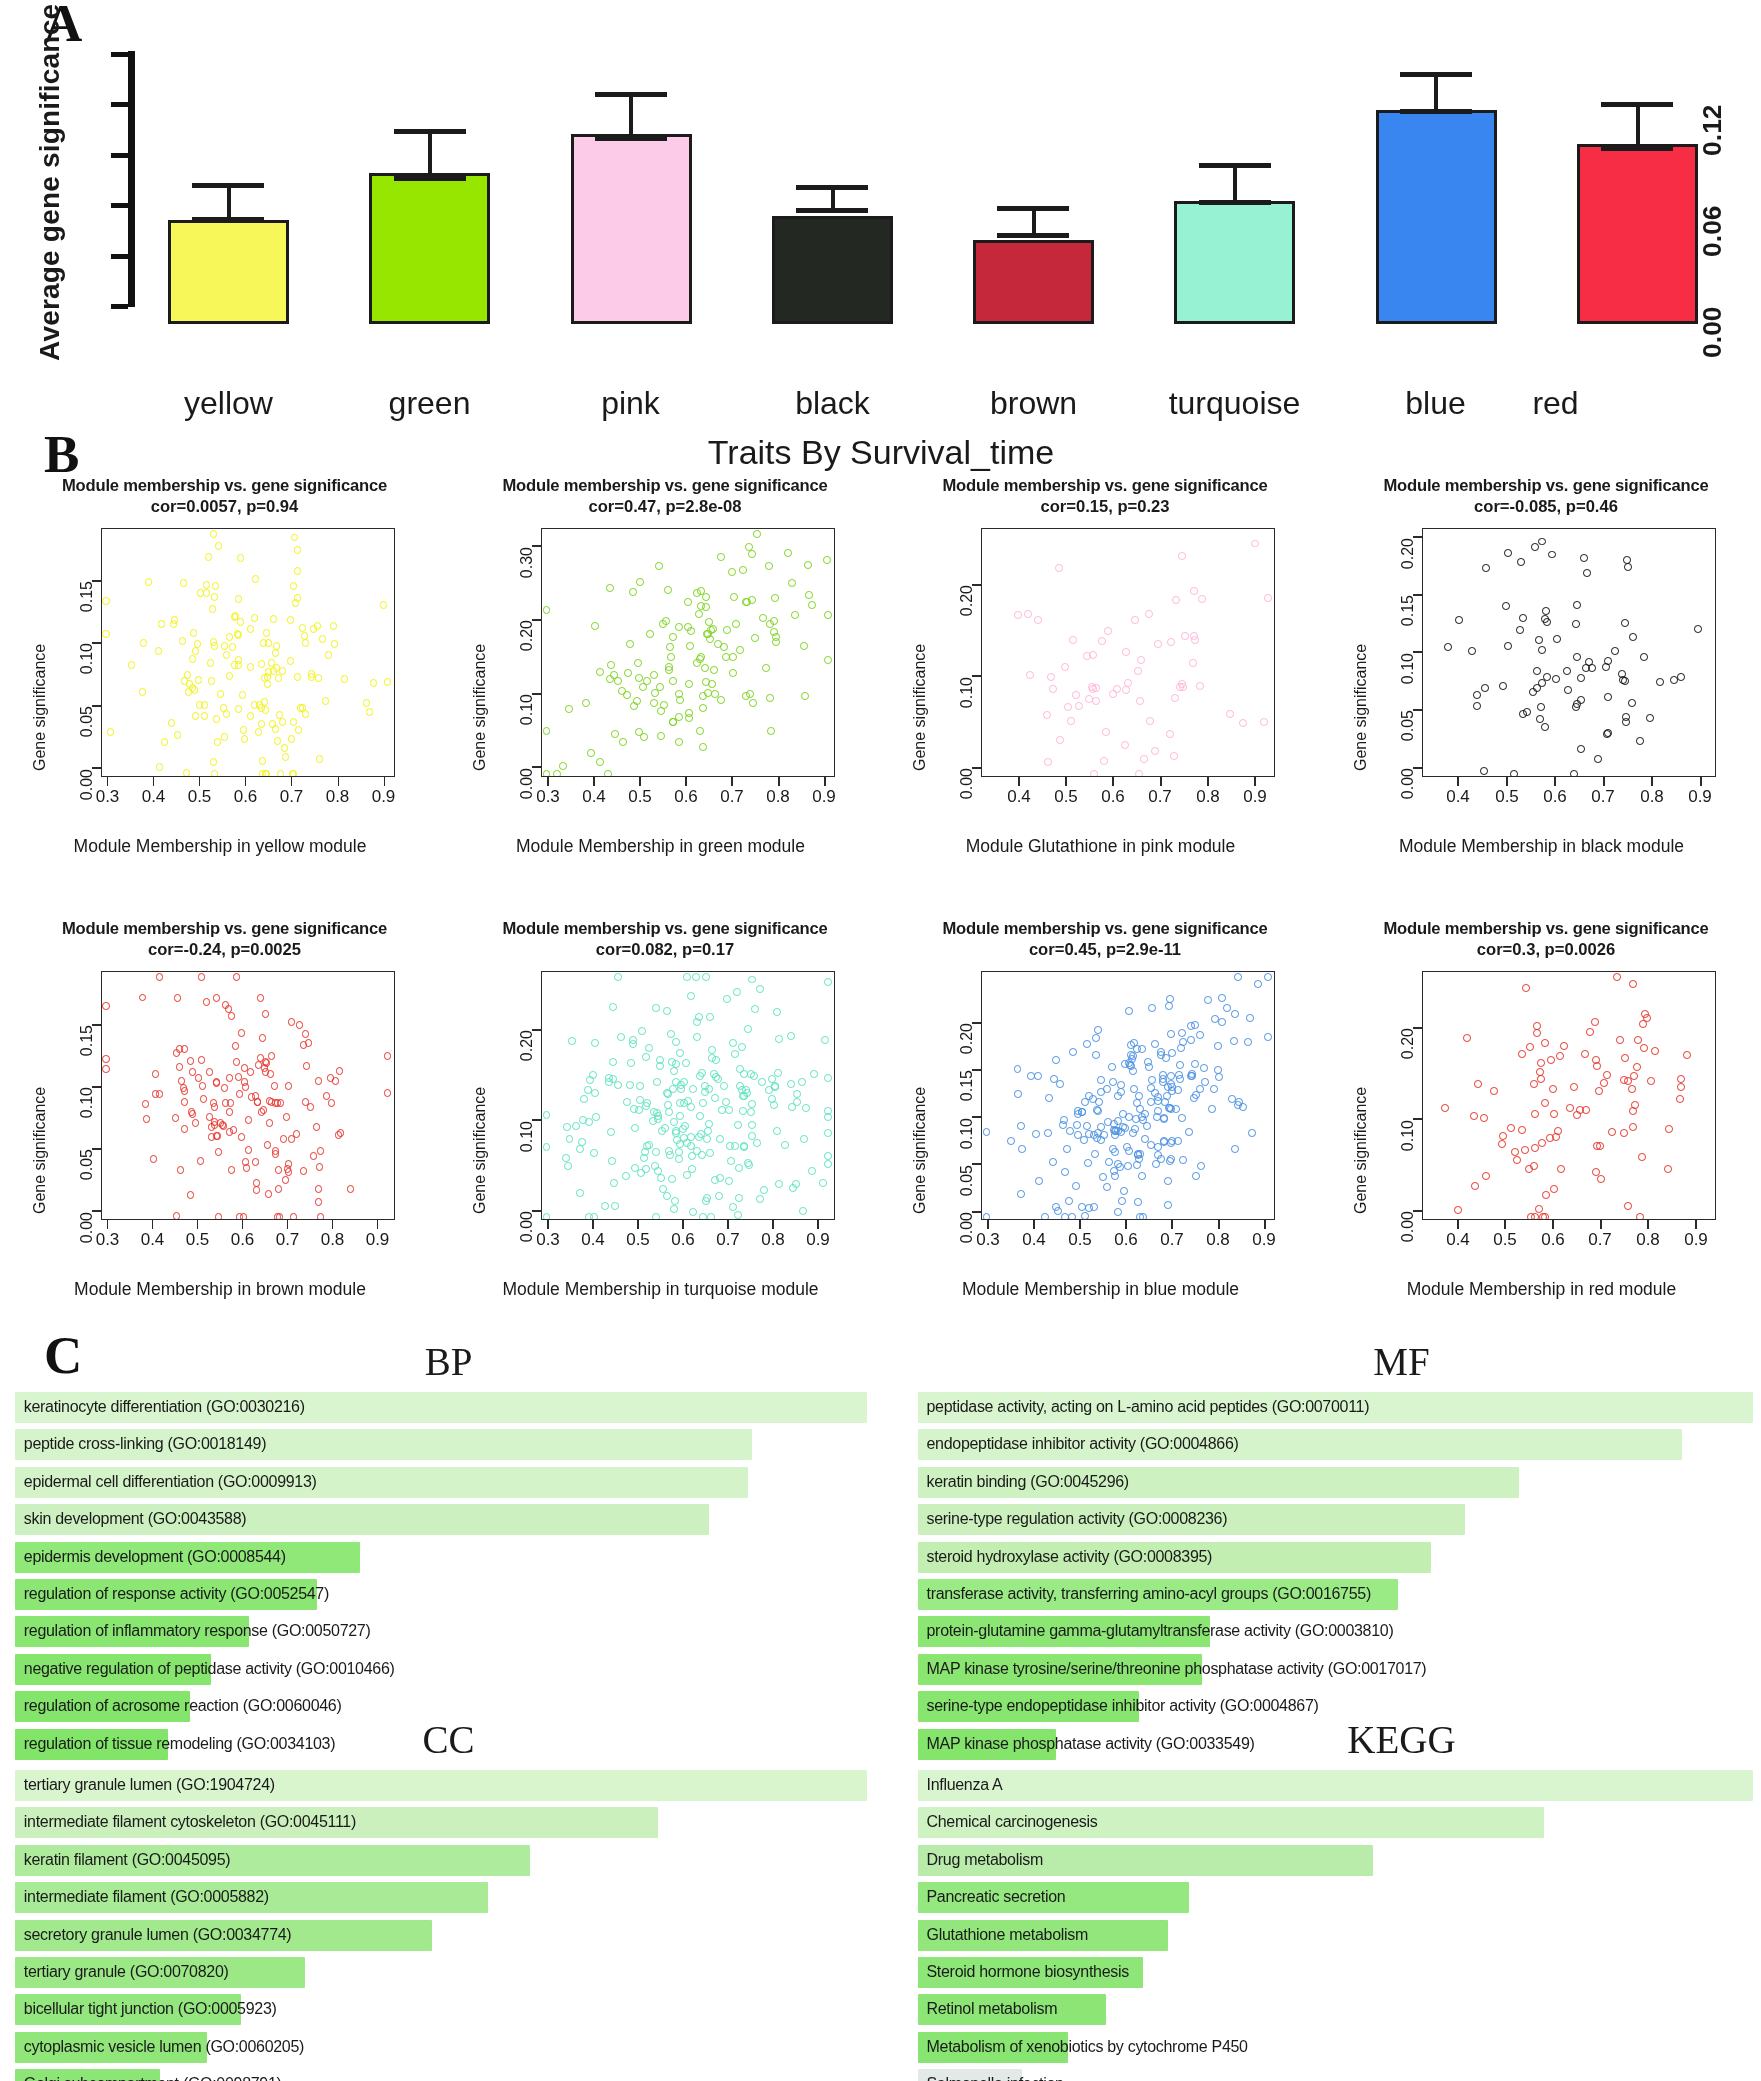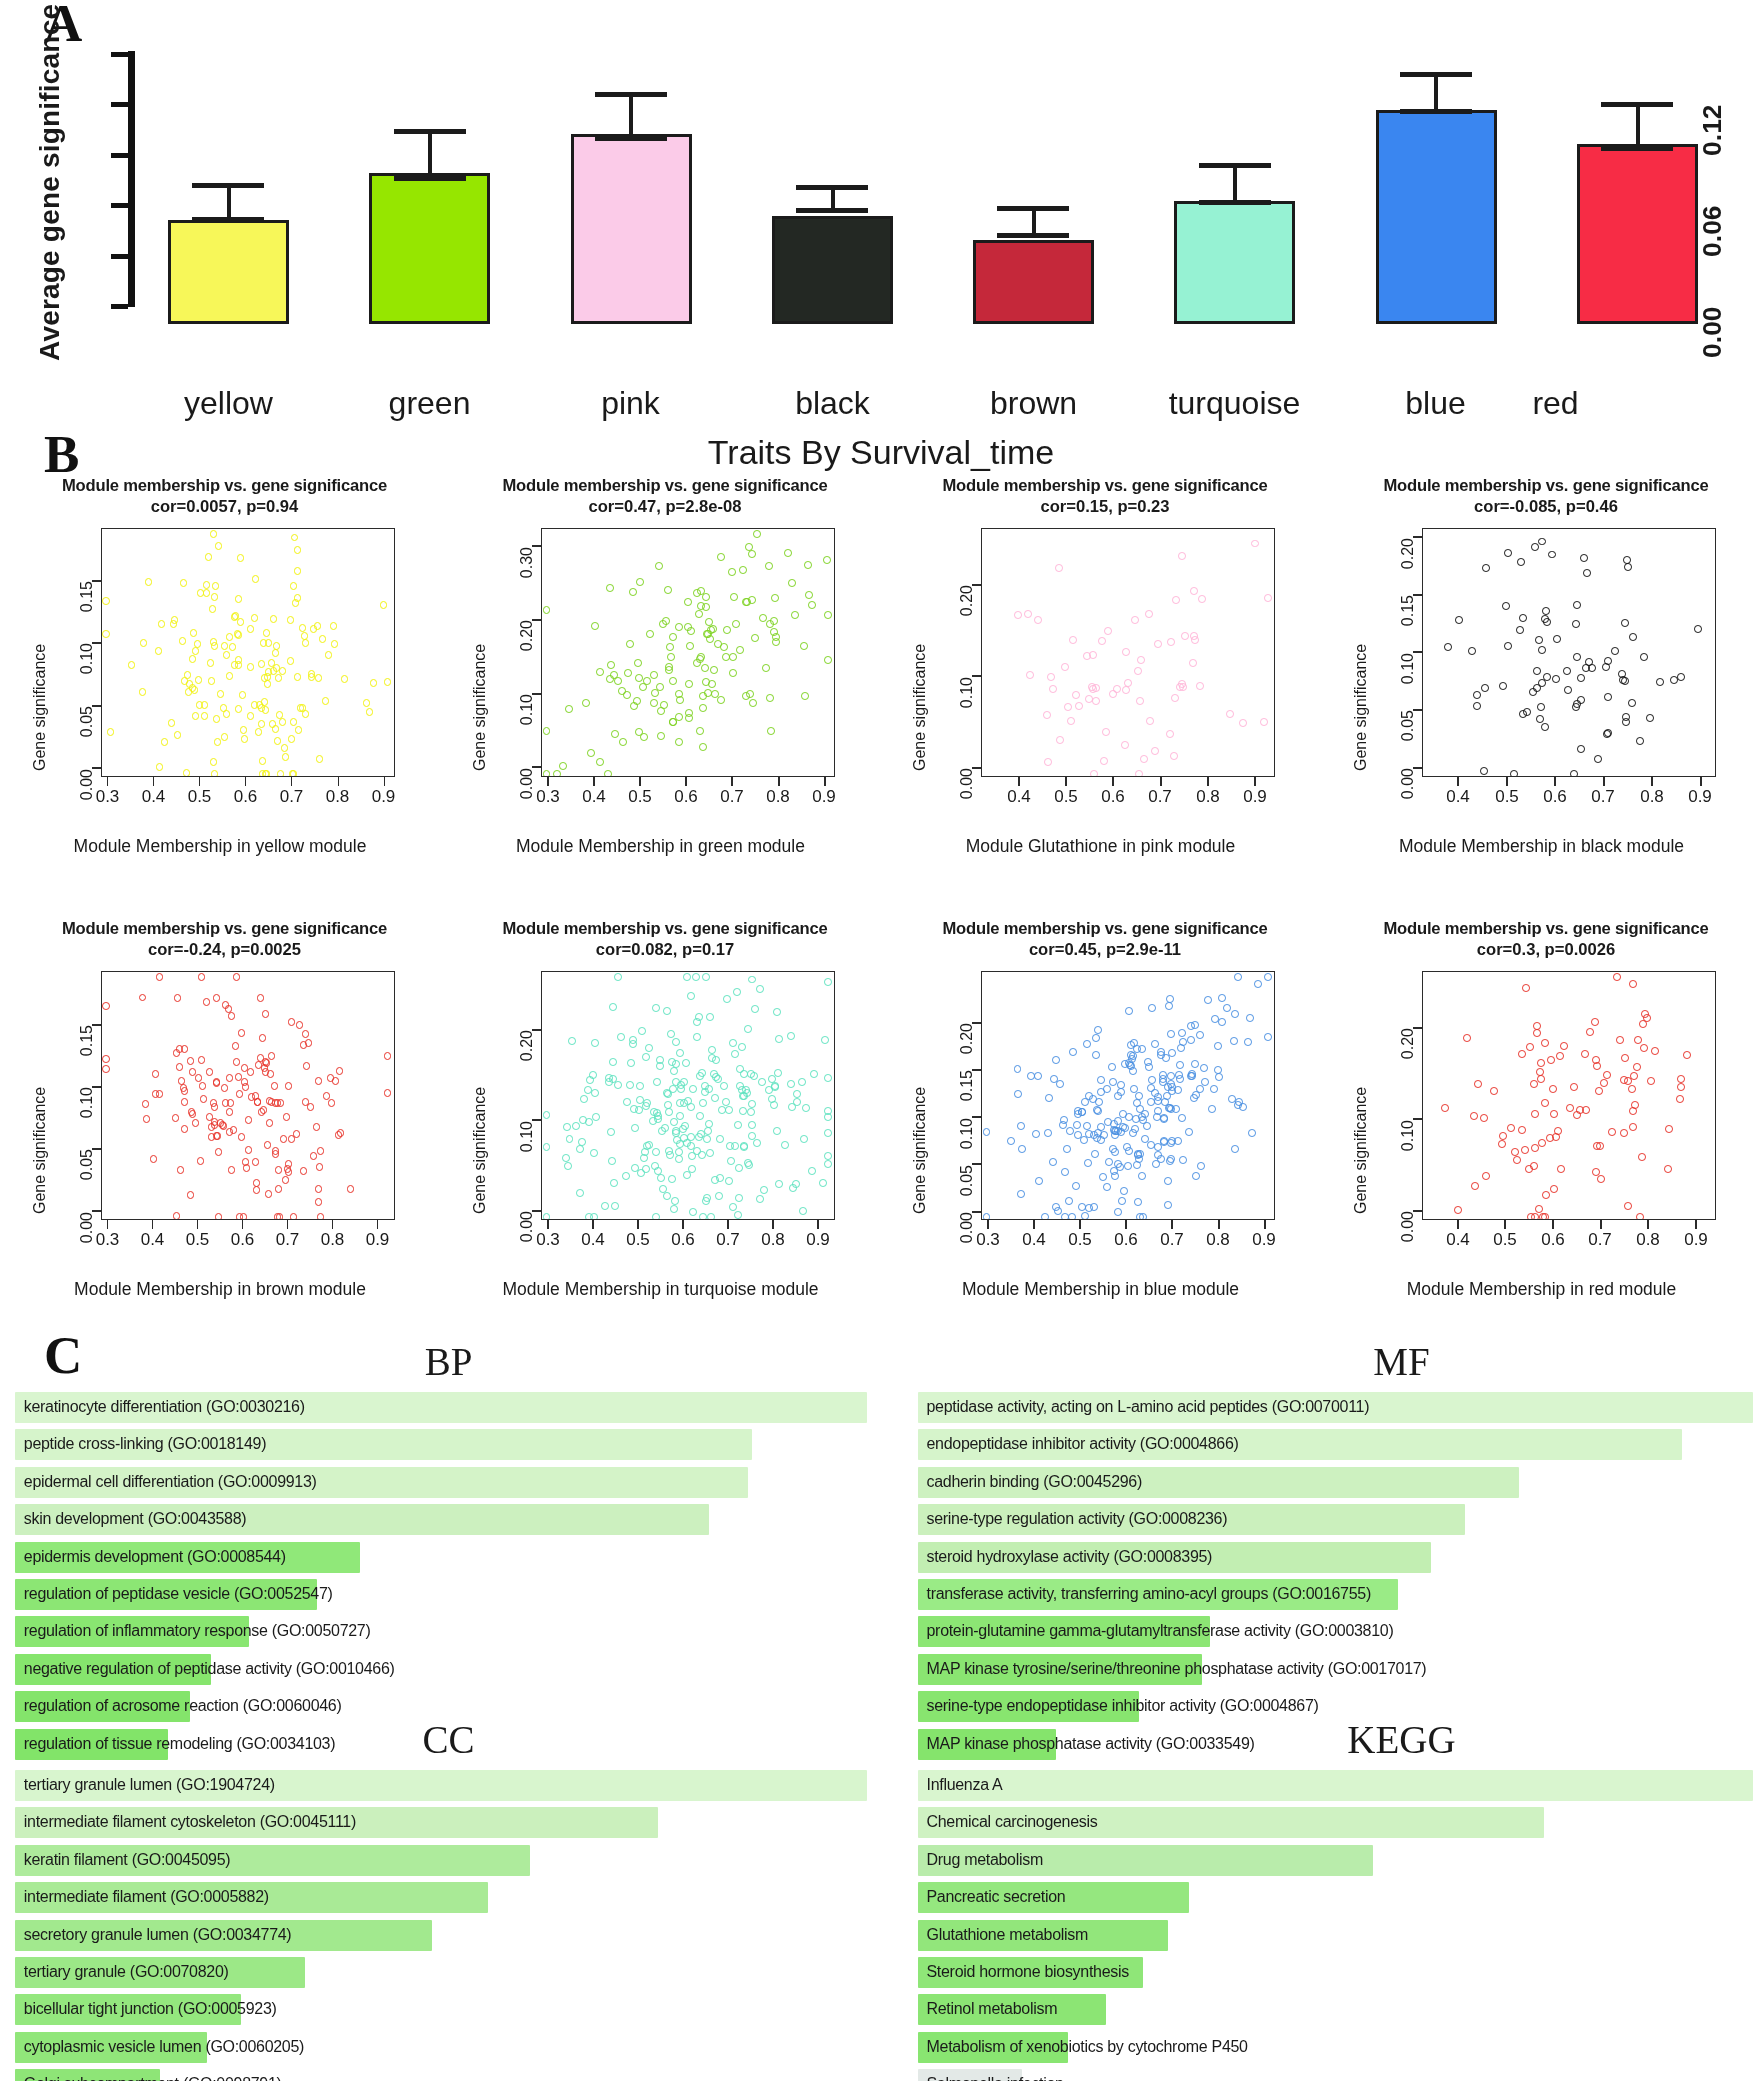--- a/index.html
+++ b/index.html
@@ -1523,21 +1523,21 @@
       <div class="go-row" style="width: 852px;">
         <div class="go-bar" style="width: 694px; background: rgb(204, 240, 191);"></div>
         <div class="go-text">skin development (GO:0043588)</div>
       </div>
       <div class="go-row" style="width: 852px;">
         <div class="go-bar" style="width: 345px; background: rgb(144, 232, 121);"></div>
         <div class="go-text">epidermis development (GO:0008544)</div>
       </div>
       <div class="go-row" style="width: 852px;">
         <div class="go-bar" style="width: 302px; background: rgb(140, 230, 116);"></div>
-        <div class="go-text">regulation of peptidase vesicle (GO:0052547)</div>
+        <div class="go-text">regulation of response activity (GO:0052547)</div>
       </div>
       <div class="go-row" style="width: 852px;">
         <div class="go-bar" style="width: 234px; background: rgb(137, 230, 113);"></div>
         <div class="go-text">regulation of inflammatory response (GO:0050727)</div>
       </div>
       <div class="go-row" style="width: 852px;">
         <div class="go-bar" style="width: 196px; background: rgb(134, 229, 109);"></div>
         <div class="go-text">negative regulation of peptidase activity (GO:0010466)</div>
       </div>
       <div class="go-row" style="width: 852px;">
@@ -1554,21 +1554,21 @@
       <div class="go-row" style="width: 835px;">
         <div class="go-bar" style="width: 835px; background: rgb(217, 245, 207);"></div>
         <div class="go-text">peptidase activity, acting on L-amino acid peptides (GO:0070011)</div>
       </div>
       <div class="go-row" style="width: 835px;">
         <div class="go-bar" style="width: 764px; background: rgb(214, 244, 203);"></div>
         <div class="go-text">endopeptidase inhibitor activity (GO:0004866)</div>
       </div>
       <div class="go-row" style="width: 835px;">
         <div class="go-bar" style="width: 601px; background: rgb(205, 241, 192);"></div>
-        <div class="go-text">cadherin binding (GO:0045296)</div>
+        <div class="go-text">keratin binding (GO:0045296)</div>
       </div>
       <div class="go-row" style="width: 835px;">
         <div class="go-bar" style="width: 547px; background: rgb(203, 240, 189);"></div>
         <div class="go-text">serine-type regulation activity (GO:0008236)</div>
       </div>
       <div class="go-row" style="width: 835px;">
         <div class="go-bar" style="width: 513px; background: rgb(194, 238, 178);"></div>
         <div class="go-text">steroid hydroxylase activity (GO:0008395)</div>
       </div>
       <div class="go-row" style="width: 835px;">

